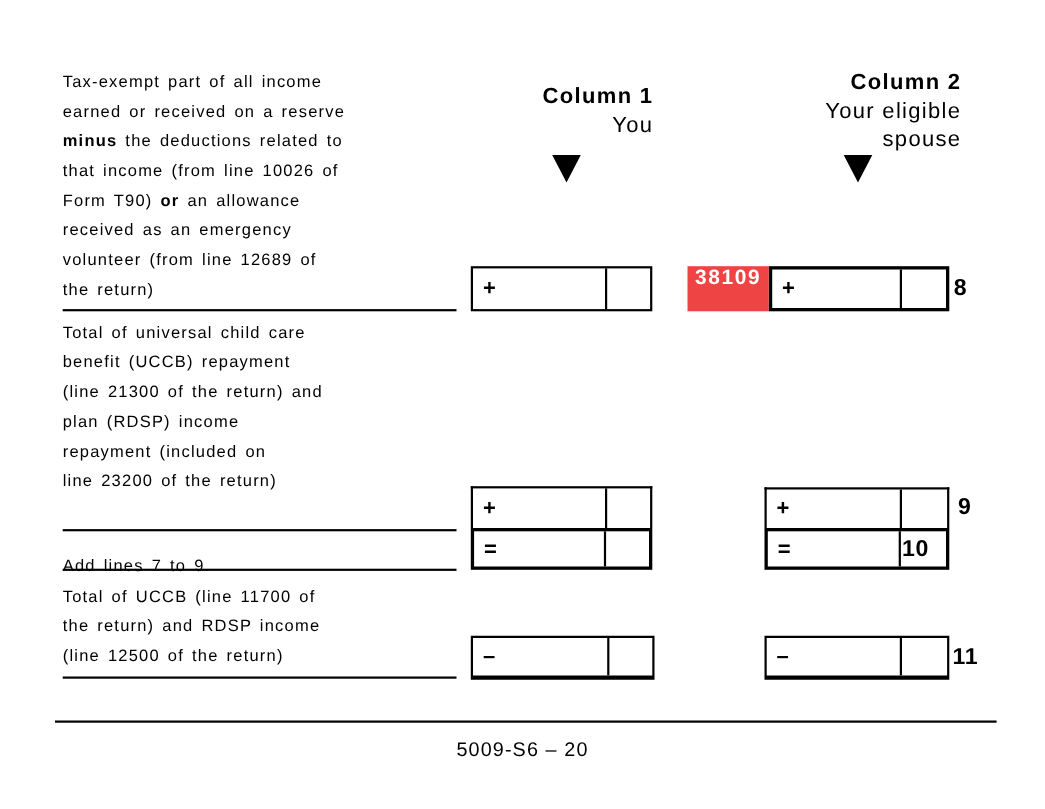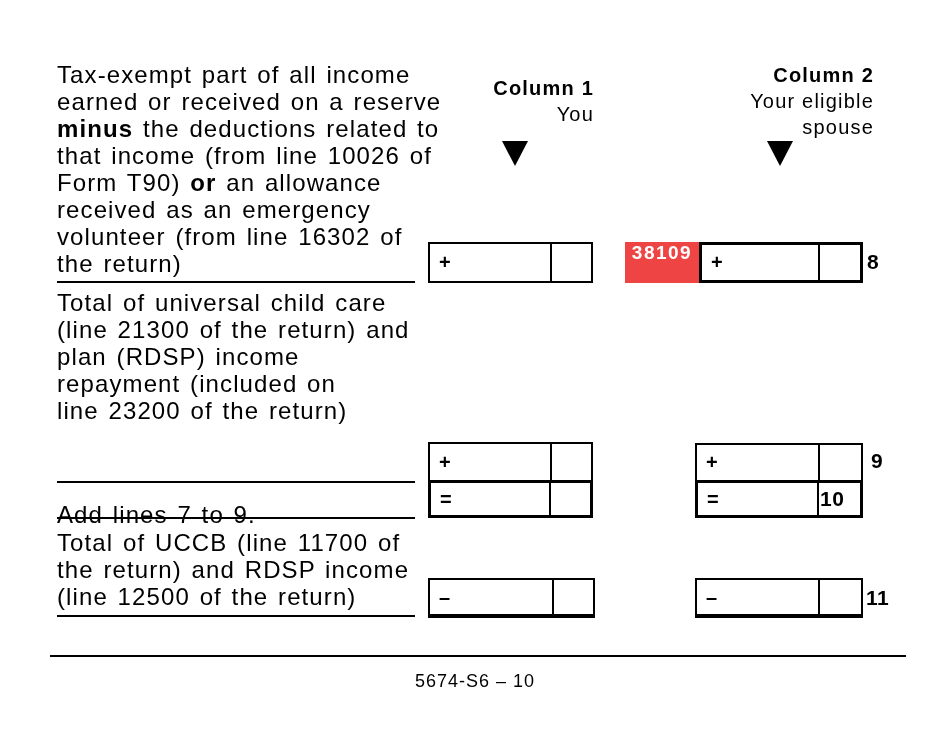--- a/index.html
+++ b/index.html
@@ -3,21 +3,21 @@
 <meta charset="utf-8">
 <style>
   html, body { margin:0; padding:0; background:#fff; }
   .page {
     position:relative; width:950px; height:735px; background:#ffffff;
     font-family:"Liberation Sans", "DejaVu Sans", sans-serif; color:#000;
     overflow:hidden;
   }
   .desc {
     position:absolute; left:57px; width:380px;
-    font-size:24px; line-height:27px; letter-spacing:1.1px; word-spacing:2px;
+    font-size:15px; line-height:27px; letter-spacing:1.1px; word-spacing:2px;
     color:#000;
   }
   .tline { white-space:nowrap; height:27px; }
   .b { font-weight:bold; }
   .sep { position:absolute; left:57px; width:358px; height:2px; background:#000; }
   .hdr {
     position:absolute; text-align:right; font-size:20px; line-height:26px;
     letter-spacing:1.2px;
   }
   .hdr .title { font-weight:bold; }
@@ -67,27 +67,28 @@
   </div>
   <div class="tri" style="left:767px; top:141px;"></div>
 
   <div class="desc" style="top:61px;">
       <div class="tline"><span>Tax-exempt part of all income</span></div>
       <div class="tline"><span>earned or received on a reserve</span></div>
       <div class="tline"><span class="b">minus</span><span> the deductions related to</span></div>
       <div class="tline"><span>that income (from line 10026 of</span></div>
       <div class="tline"><span>Form T90) </span><span class="b">or</span><span> an allowance</span></div>
       <div class="tline"><span>received as an emergency</span></div>
-      <div class="tline"><span>volunteer (from line 16302 of</span></div>
+      <div class="tline"><span>volunteer (from line 12689 of</span></div>
       <div class="tline"><span>the return)</span></div>
     </div>
   <div class="sep" style="top:281px;"></div>
 
   <div class="desc" style="top:289px;">
       <div class="tline"><span>Total of universal child care</span></div>
+      <div class="tline"><span>benefit (UCCB) repayment</span></div>
       <div class="tline"><span>(line 21300 of the return) and</span></div>
       <div class="tline"><span>plan (RDSP) income</span></div>
       <div class="tline"><span>repayment (included on</span></div>
       <div class="tline"><span>line 23200 of the return)</span></div>
     </div>
   <div class="sep" style="top:481px;"></div>
 
   <div class="desc" style="top:489px;margin-top:12px;">
     <div class="tline"><span>Add lines 7 to 9.</span></div>
   </div>
@@ -153,15 +154,15 @@
   </div>
   <div class="box bb4" style="left:695px; top:578px; width:168px; height:40px;">
     <div class="amt">
       <span class="op">–</span>
     </div>
     <div class="cents" style="width:41px;"></div>
   </div>
   <div class="lnum" style="left:866px; top:586px;">11</div>
 
   <div class="footer-line"></div>
-  <div class="footer-text">5674-S6 – 10</div>
+  <div class="footer-text">5009-S6 – 20</div>
 
 </div>
 
 </body></html>

